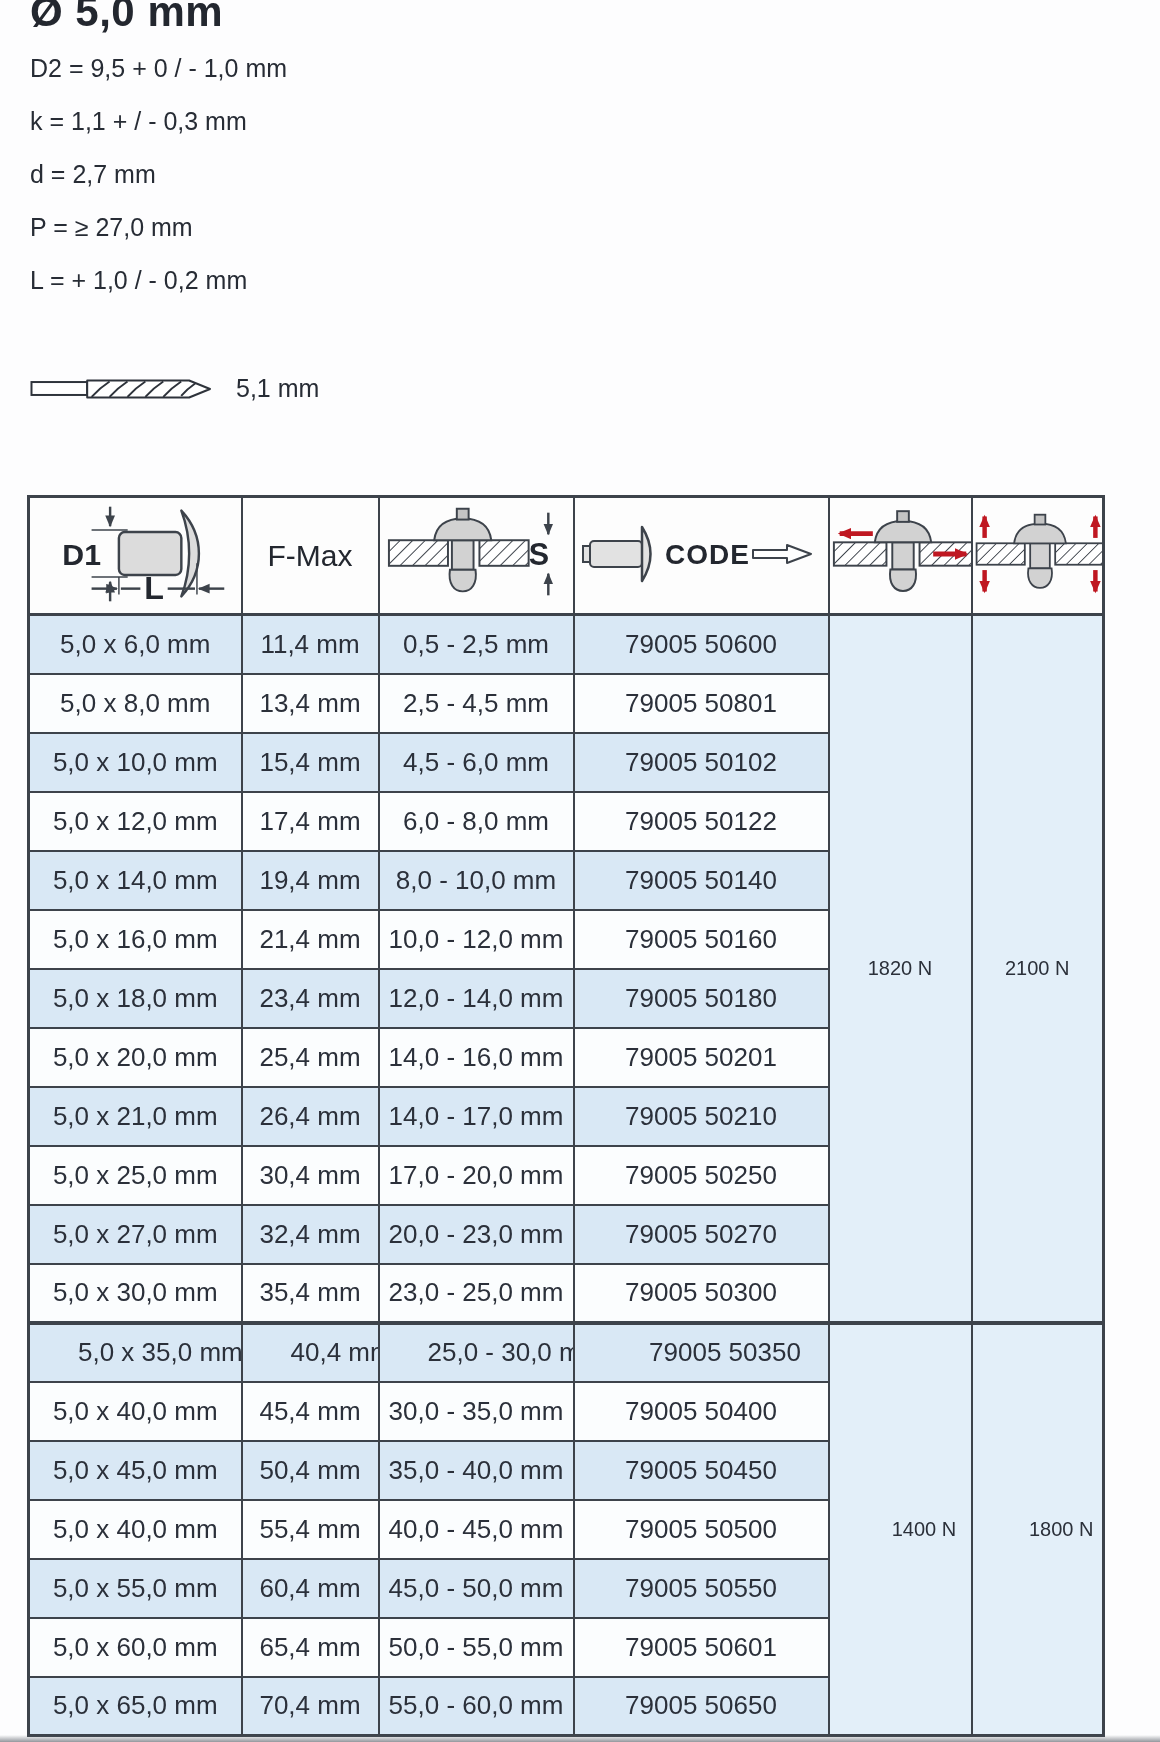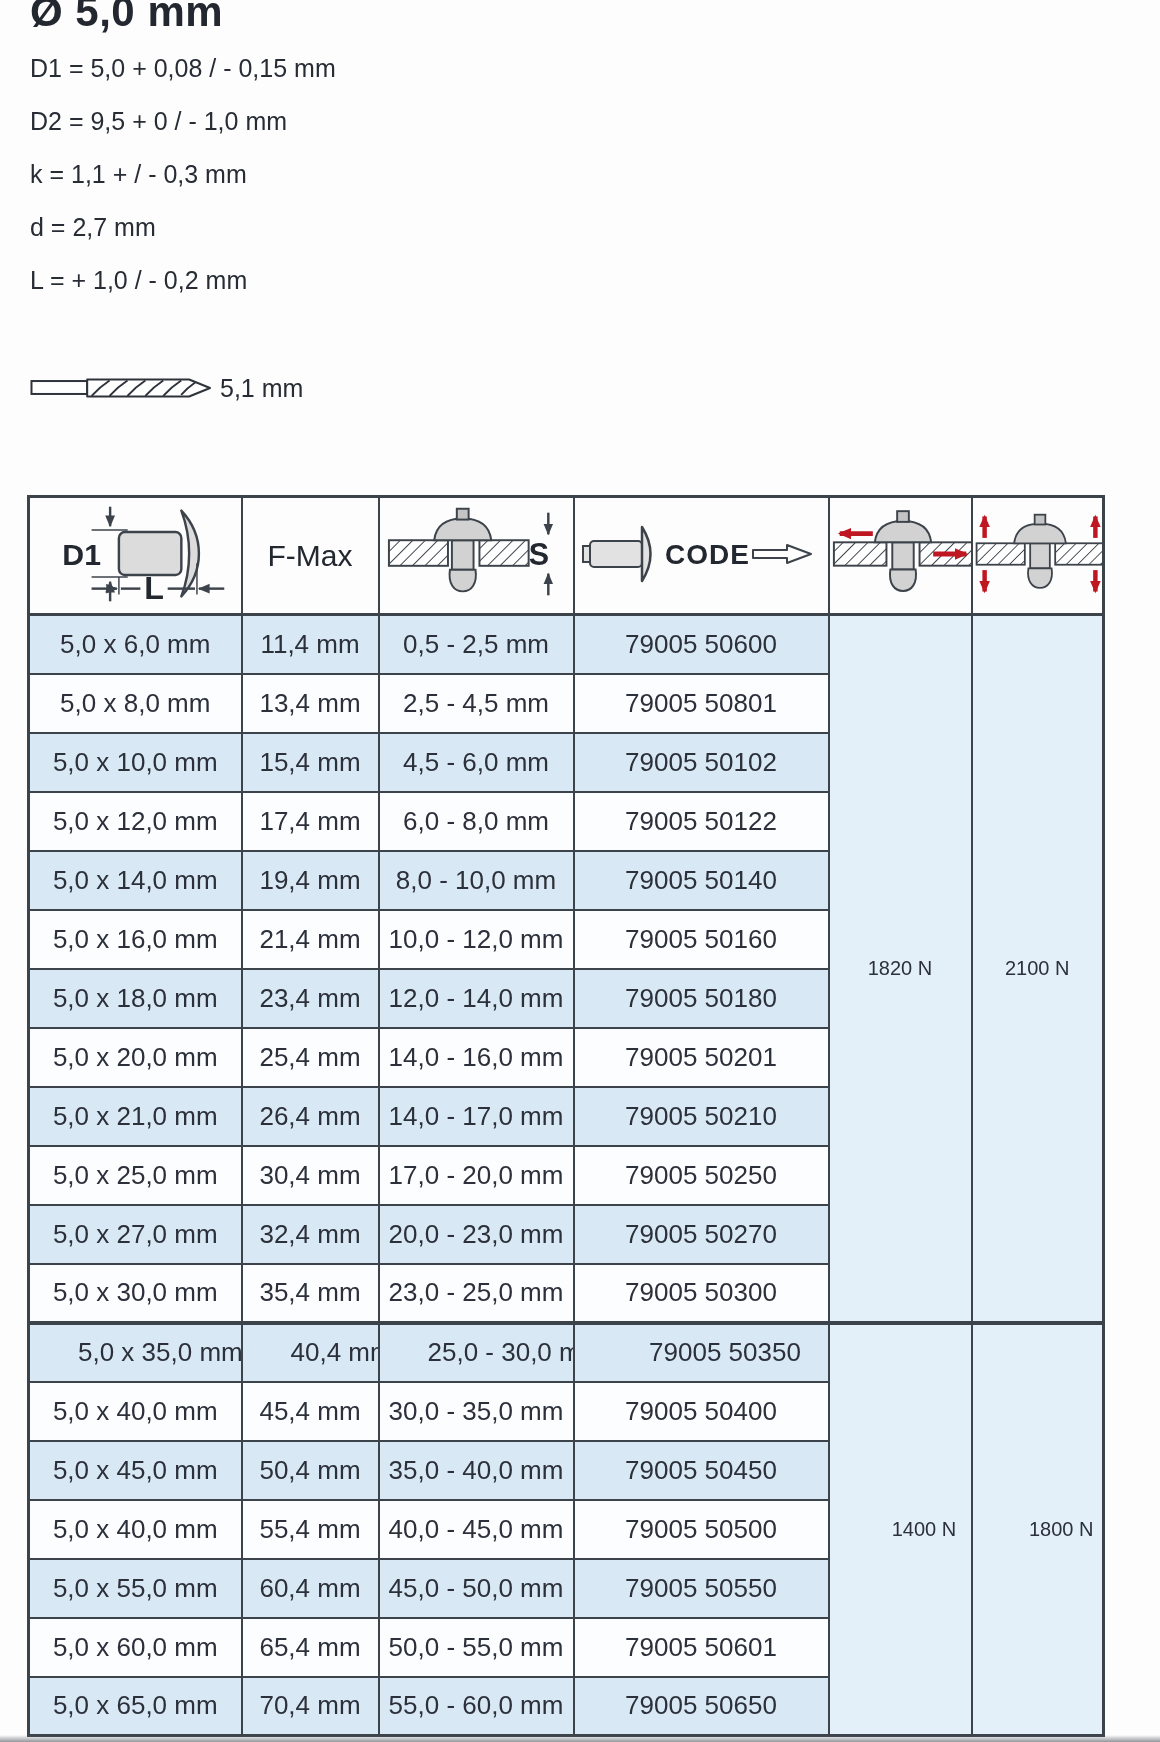--- a/index.html
+++ b/index.html
@@ -11,21 +11,21 @@
     width:1160px;height:1742px;position:relative;overflow:hidden;
     background:#fdfdfe;color:var(--text);
     font-family:"Liberation Sans", sans-serif;
   }
   .title{
     position:absolute;left:30px;top:-12px;
     font-size:42px;font-weight:bold;letter-spacing:0.5px;color:#23272f;
   }
   .specs{position:absolute;left:30px;top:42px;}
   .spec{height:53px;line-height:53px;font-size:25px;white-space:nowrap;color:#272c35;}
-  .drill-row{position:absolute;left:30px;top:374px;display:flex;align-items:flex-start;gap:6px;}
+  .drill-row{position:absolute;left:30px;top:374px;display:flex;align-items:center;gap:22px;}
   .drill-row .label{font-size:25px;color:#272c35;}
   table.spec-table{
     position:absolute;left:27px;top:495px;width:1075px;
     border-collapse:collapse;table-layout:fixed;
     border:3px solid var(--border);background:#fff;
   }
   .spec-table th,.spec-table td{
     border:2px solid var(--border);text-align:center;vertical-align:middle;padding:0;overflow:hidden;
   }
   .spec-table thead tr{height:118px;}
@@ -59,24 +59,24 @@
       <path d="M0 0 L14 6 L0 12 Z" fill="#bf1721"></path>
     </marker>
   </defs>
 </svg>
 
 <div class="page">
 
   <div class="title">Ø 5,0 mm</div>
 
   <div class="specs">
-    <div class="spec">D1 = 5,0 + 0,08 / - 0,15 mm</div>
     <div class="spec">D2 = 9,5 + 0 / - 1,0 mm</div>
     <div class="spec">k = 1,1 + / - 0,3 mm</div>
     <div class="spec">d = 2,7 mm</div>
+    <div class="spec">P = ≥ 27,0 mm</div>
     <div class="spec">L = + 1,0 / - 0,2 mm</div>
   </div>
 
   <div class="drill-row">
     <svg width="184" height="28" viewBox="0 0 185 26">
       <rect x="1.5" y="6" width="56" height="13" fill="#ffffff" stroke="#2e333b" stroke-width="2"></rect>
       <path d="M57.5 4.5 H160 L181 13 L160 21.5 H57.5 Z" fill="#ffffff" stroke="#2e333b" stroke-width="2" stroke-linejoin="round"></path>
       <path d="M62 21 Q70 12 80 5.5 M80 21 Q88 12 98 5.5 M98 21 Q106 12 116 5.5 M116 21 Q124 12 134 5.5 M134 21 Q142 12 152 5.5 M152 20 Q158 13 166 7.5" fill="none" stroke="#2e333b" stroke-width="2"></path>
     </svg>
     <span class="label">5,1 mm</span>

